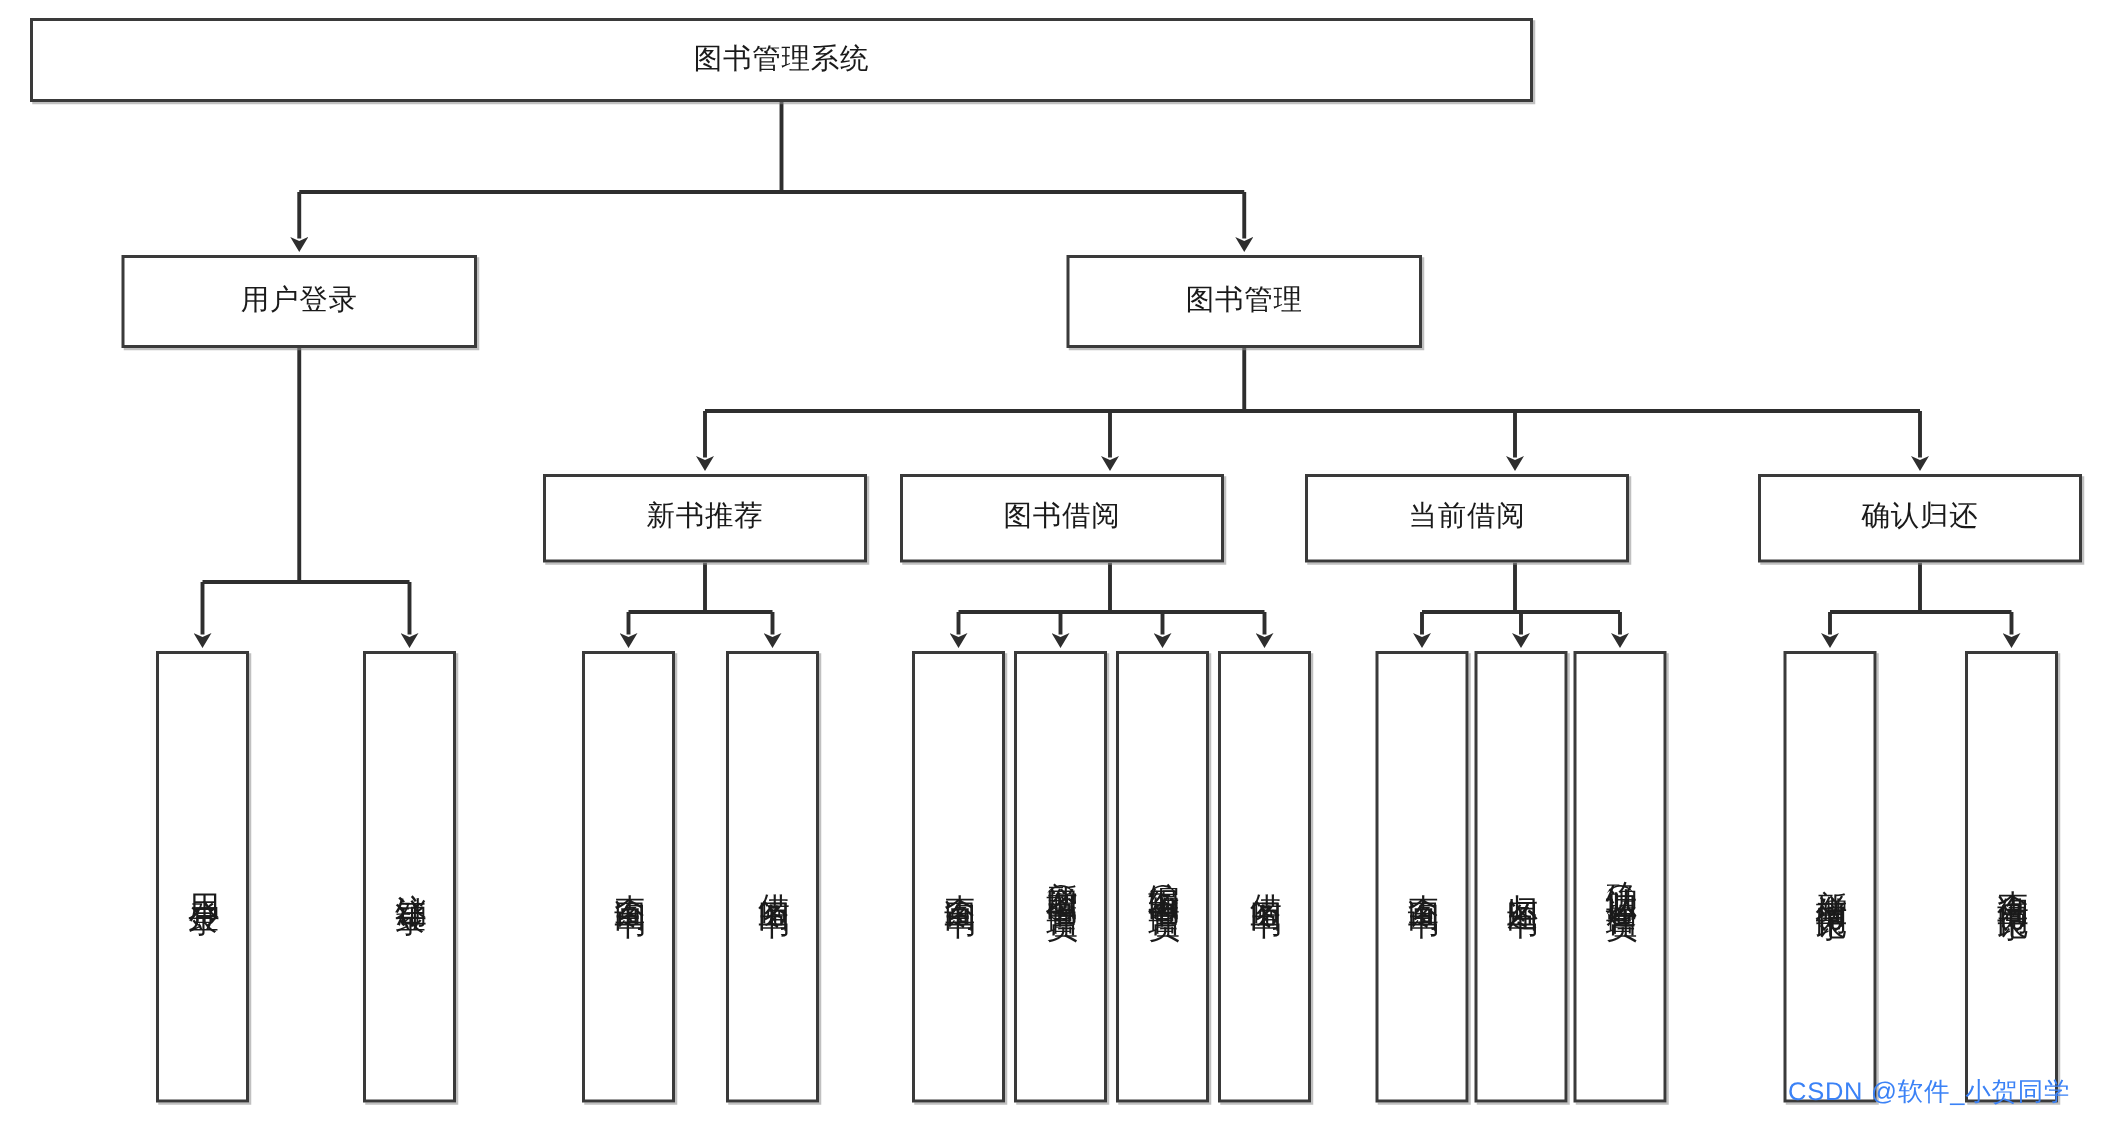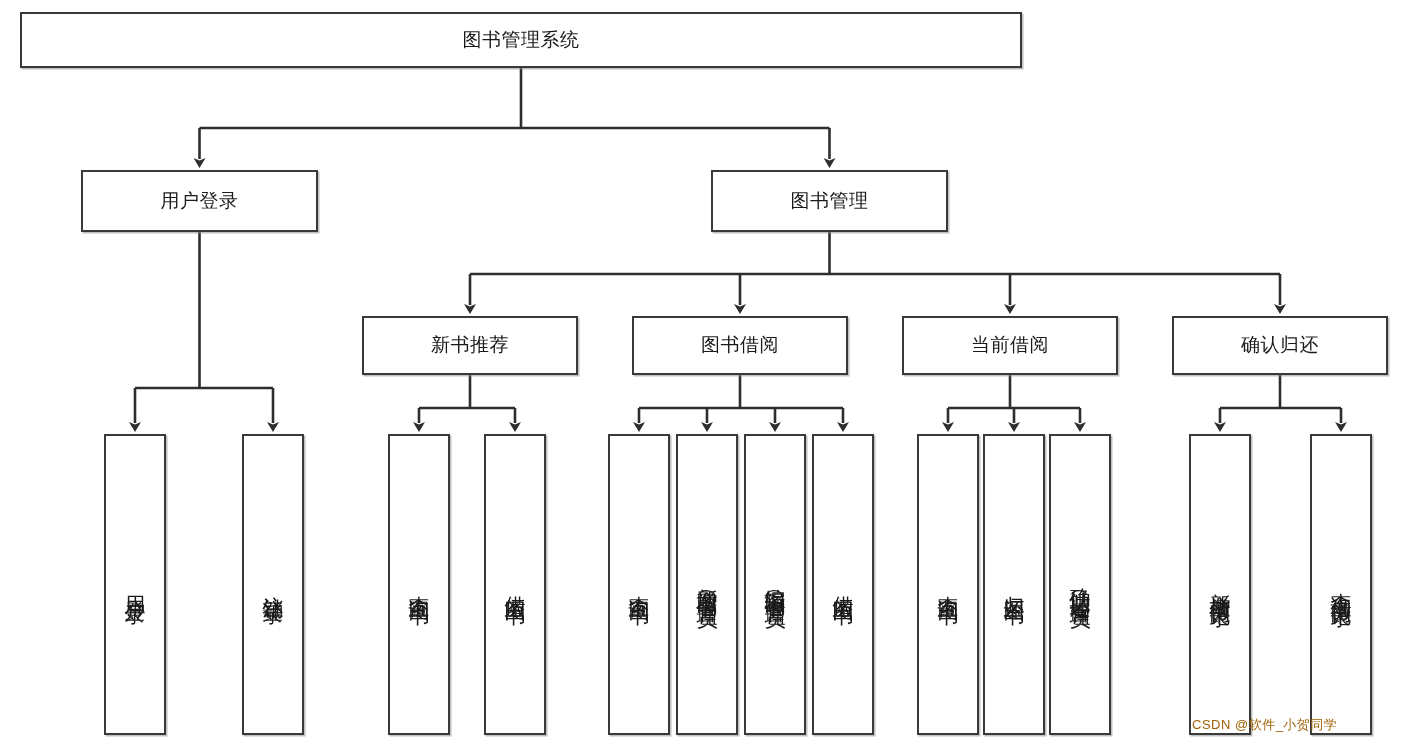--- a/index.html
+++ b/index.html
@@ -47,22 +47,22 @@
   }
   .node.vert .vtext {
     writing-mode: vertical-rl;
     text-orientation: upright;
     line-height: 1.15;
     white-space: nowrap;
     letter-spacing: 3px;
   }
   .watermark {
     position: absolute;
-    color: #a16207;
-    font-size: 13px;
+    color: #3b82f6;
+    font-size: 17px;
     letter-spacing: 0.5px;
     white-space: nowrap;
   }
 </style>
 </head>
 <body>
 
 <div id="canvas">
   <svg id="wires" viewBox="0 0 1405 747" xmlns="http://www.w3.org/2000/svg">
     <defs>
@@ -113,24 +113,24 @@
       </div>
       <div class="node horiz" style="left: 81px; top: 170px; width: 237px; height: 62px;">
         <span>用户登录</span>
       </div>
       <div class="node horiz" style="left: 711px; top: 170px; width: 237px; height: 62px; justify-content: center;">
         <span>图书管理</span>
       </div>
       <div class="node horiz" style="left: 362px; top: 316px; width: 216px; height: 59px;">
         <span>新书推荐</span>
       </div>
-      <div class="node horiz" style="left: 632px; top: 316px; width: 216px; height: 59px;">
+      <div class="node horiz" style="left: 600px; top: 316px; width: 216px; height: 59px;">
         <span>图书借阅</span>
       </div>
-      <div class="node horiz" style="left: 902px; top: 316px; width: 216px; height: 59px;">
+      <div class="node horiz" style="left: 870px; top: 316px; width: 216px; height: 59px;">
         <span>当前借阅</span>
       </div>
       <div class="node horiz" style="left: 1172px; top: 316px; width: 216px; height: 59px;">
         <span>确认归还</span>
       </div>
       <div class="node vert" style="left: 104px; top: 434px; width: 62px; height: 301px;">
         <span class="vtext">用户登录</span>
       </div>
       <div class="node vert" style="left: 242px; top: 434px; width: 62px; height: 301px;">
         <span class="vtext">注销登录</span>

